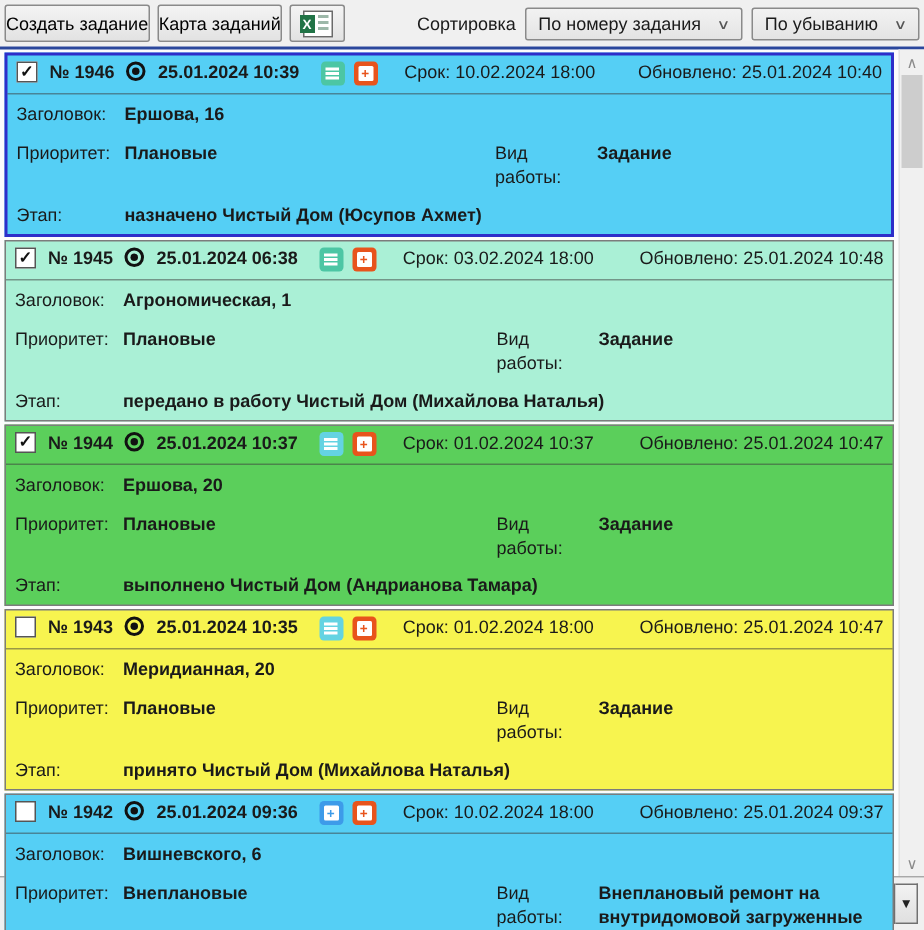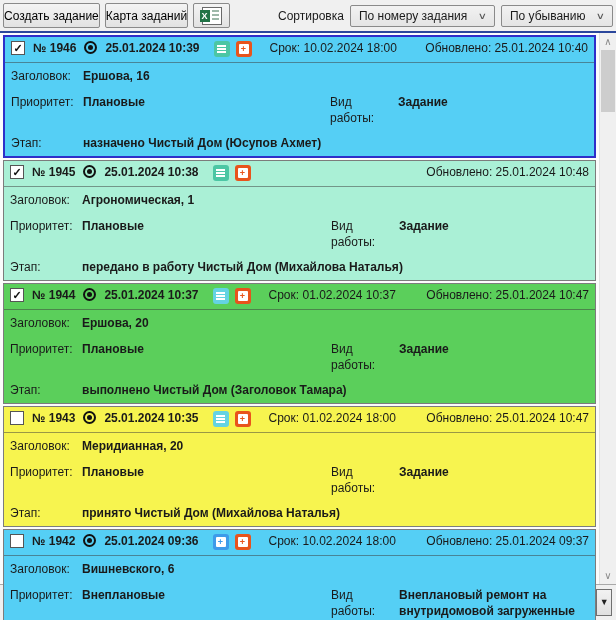--- a/index.html
+++ b/index.html
@@ -243,27 +243,28 @@
         <span class="row-label">Этап:</span>
         <span class="row-value">назначено Чистый Дом (Юсупов Ахмет)</span>
       </div>
     </div>
 
     <div class="card" style="background-color: rgb(170, 240, 214);">
       <div class="card-header">
         <span class="checkbox checked"></span>
         <span class="card-number">№ 1945</span>
         <span class="radio-glyph"></span>
-        <span class="card-created">25.01.2024 10:38</span>
+        <span class="card-created">25.01.2024 06:38</span>
         <span class="mini-icon" style="background-color: rgb(76, 198, 164);">
             <span class="bars"></span>
           </span>
         <span class="mini-icon" style="background-color: rgb(232, 84, 28);">
             <span class="doc" style="color: rgb(232, 84, 28);">+</span>
           </span>
+        <span class="hdr-pair"><span>Срок:</span> <b>03.02.2024 18:00</b></span>
         <span class="hdr-pair hdr-updated"><span>Обновлено:</span> <b>25.01.2024 10:48</b></span>
       </div>
       <div class="card-row">
         <span class="row-label">Заголовок:</span>
         <span class="row-value">Агрономическая, 1</span>
       </div>
       <div class="card-row">
         <span class="row-label">Приоритет:</span>
         <span class="row-value">Плановые</span>
         <span class="pair-right">
@@ -299,21 +300,21 @@
       <div class="card-row">
         <span class="row-label">Приоритет:</span>
         <span class="row-value">Плановые</span>
         <span class="pair-right">
           <span class="row-label2">Вид работы:</span>
           <span class="row-value2">Задание</span>
         </span>
       </div>
       <div class="card-row">
         <span class="row-label">Этап:</span>
-        <span class="row-value">выполнено Чистый Дом (Заголовок Тамара)</span>
+        <span class="row-value">выполнено Чистый Дом (Андрианова Тамара)</span>
       </div>
     </div>
 
     <div class="card" style="background-color: rgb(247, 244, 79);">
       <div class="card-header">
         <span class="checkbox"></span>
         <span class="card-number">№ 1943</span>
         <span class="radio-glyph"></span>
         <span class="card-created">25.01.2024 10:35</span>
         <span class="mini-icon" style="background-color: rgb(100, 211, 226);">

